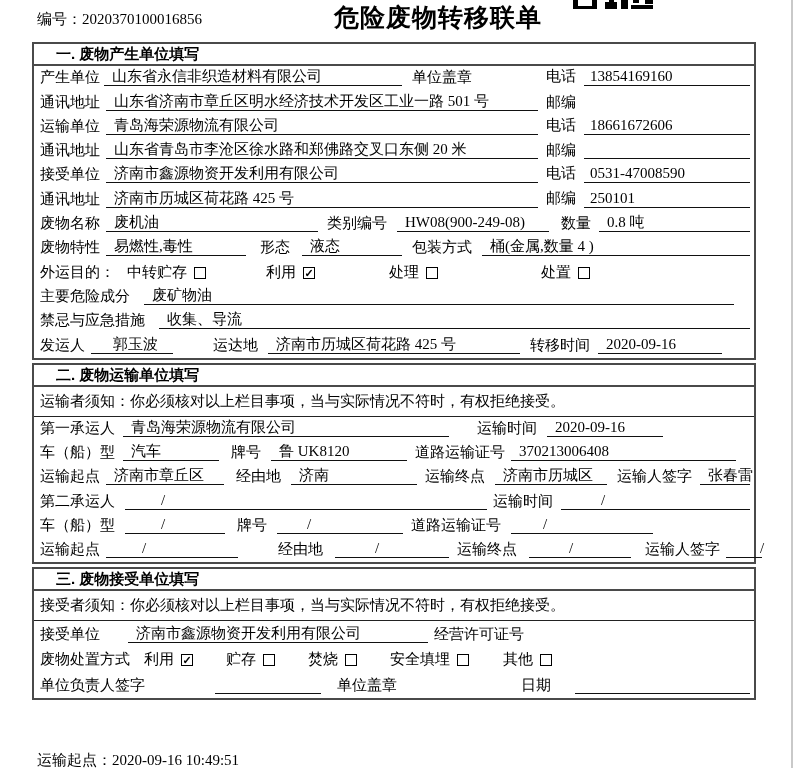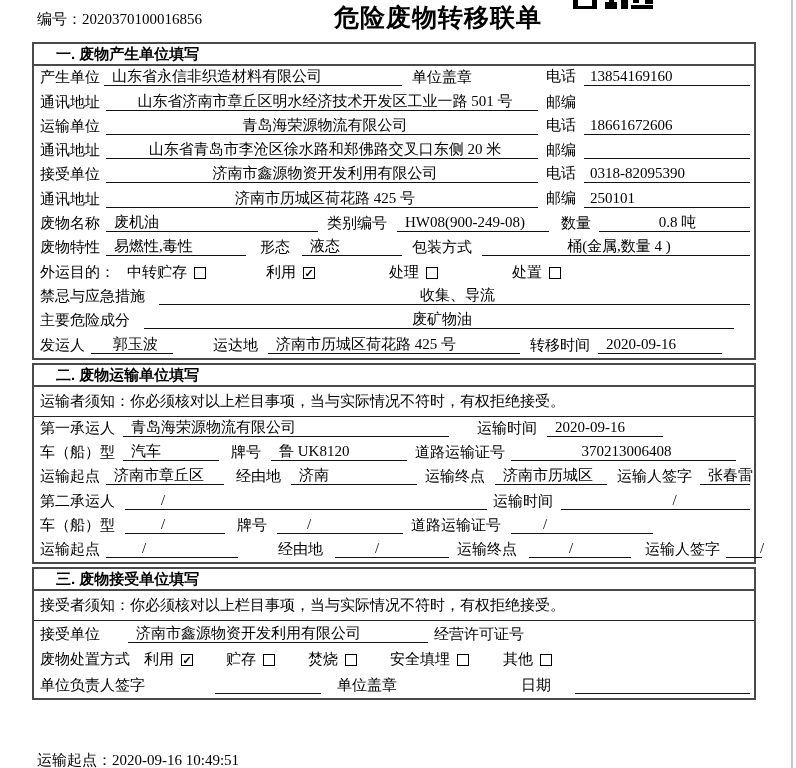--- a/index.html
+++ b/index.html
@@ -13,21 +13,21 @@
   .qr b{position:absolute;background:#000;display:block;}
   .form{position:absolute;left:32px;top:42px;width:724px;font-size:15px;}
   .box{border:2px solid #4a4a4a;background:#fff;}
   .mt3{margin-top:3px;}
   .sec-title{font-family:"Liberation Sans","DejaVu Sans",sans-serif;font-weight:bold;font-size:15px;height:22px;line-height:20px;padding-left:22px;border-bottom:2px solid #4a4a4a;}
   .notice{height:30px;line-height:29px;padding-left:6px;border-bottom:1px solid #222;font-size:15px;}
   .row{display:flex;align-items:flex-end;height:24.3px;padding:0 4px 4px 6px;white-space:nowrap;line-height:17px;}
   .s3row{height:25.5px;}
   .lab{flex-shrink:0;}
   .u{border-bottom:1px solid #111;padding:0 2px 0 8px;min-height:17px;flex-shrink:0;}
-  .fill{flex:1 1 auto;min-width:0;flex-shrink:1;text-align:center;}
+  .fill{flex:1 1 auto;min-width:0;flex-shrink:1;}
   .sp{flex:1 1 auto;}
   .rg{display:flex;width:204px;flex-shrink:0;margin-left:8px;}
   .rg .lab{width:32px;}
   .rg .u{flex:1;margin-left:6px;padding-left:6px;}
   .cb{display:inline-block;width:12px;height:12px;border:1px solid #000;margin-left:7px;margin-bottom:2px;font-size:11px;line-height:10px;text-align:center;flex-shrink:0;}
   .cb i{font-style:normal;font-weight:bold;}
   .print{position:absolute;left:37px;top:751px;font-size:15px;white-space:nowrap;}
 </style>
 </head>
 <body>
@@ -88,21 +88,21 @@
         <span class="lab">邮编</span>
         <span class="u"></span>
       </span>
     </div>
 
     <div class="row">
       <span class="lab">接受单位</span>
       <span class="u fill" style="margin-left:6px">济南市鑫源物资开发利用有限公司</span>
       <span class="rg">
         <span class="lab">电话</span>
-        <span class="u">0318-82095390</span>
+        <span class="u">0531-47008590</span>
       </span>
     </div>
 
     <div class="row">
       <span class="lab">通讯地址</span>
       <span class="u fill" style="margin-left:6px">济南市历城区荷花路 425 号</span>
       <span class="rg">
         <span class="lab">邮编</span>
         <span class="u">250101</span>
       </span>
@@ -127,32 +127,32 @@
     </div>
 
     <div class="row">
       <span class="lab">外运目的：</span>
       <span class="lab" style="margin-left:12px">中转贮存</span>
       <span class="cb"><i></i></span>
       <span class="lab" style="margin-left:60px">利用</span>
       <span class="cb"><i>✓</i></span>
       <span class="lab" style="margin-left:74px">处理</span>
       <span class="cb"><i></i></span>
-      <span class="lab" style="margin-left:74px">处置</span>
-      <span class="cb"><i></i></span>
+      <span class="lab" style="margin-left:103px">处置</span>
+      <span class="cb"><i></i></span>
+    </div>
+
+    <div class="row">
+      <span class="lab">主要危险成分</span>
+      <span class="u fill" style="margin-left:14px;margin-right:16px">废矿物油</span>
     </div>
 
     <div class="row">
       <span class="lab">禁忌与应急措施</span>
       <span class="u fill" style="margin-left:14px">收集、导流</span>
-    </div>
-
-    <div class="row">
-      <span class="lab">主要危险成分</span>
-      <span class="u fill" style="margin-left:14px;margin-right:16px">废矿物油</span>
     </div>
 
 
     <div class="row">
       <span class="lab">发运人</span>
       <span class="u" style="width:82px;margin-left:6px;padding-left:22px">郭玉波</span>
       <span class="lab" style="margin-left:40px">运达地</span>
       <span class="u" style="width:252px;margin-left:10px">济南市历城区荷花路 425 号</span>
       <span class="lab" style="margin-left:10px">转移时间</span>
       <span class="u" style="width:124px;margin-left:8px">2020-09-16</span>

